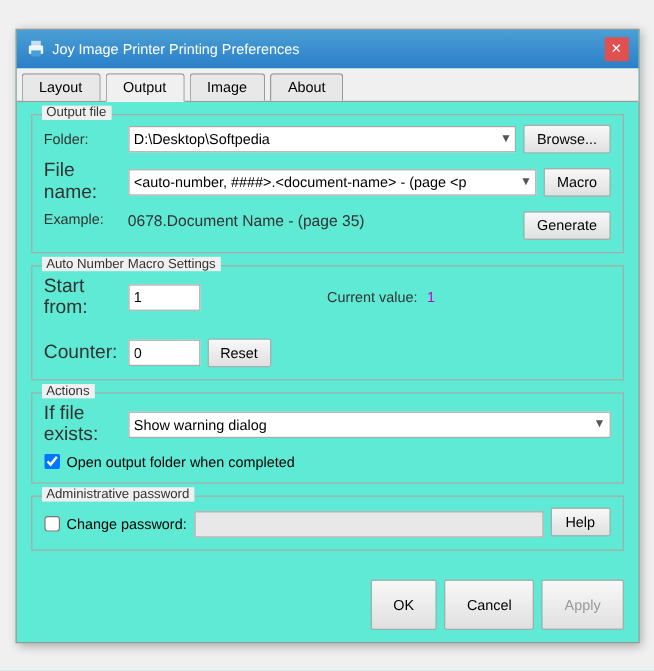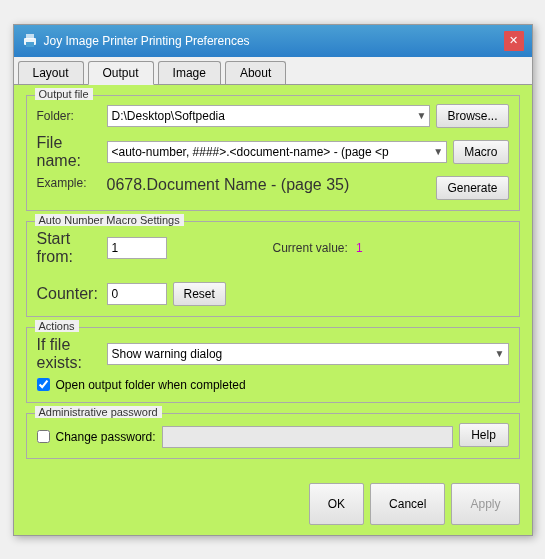--- a/index.html
+++ b/index.html
@@ -8,21 +8,21 @@
       font-size: 12px;
       background: #f0f0f0;
       display: flex;
       justify-content: center;
       align-items: center;
       width: 545px;
       height: 559px;
     }
     .window {
       width: 520px;
-      background: #bef264;
+      background: #5eead4;
       border: 1px solid #999;
       box-shadow: 2px 2px 8px rgba(0,0,0,0.3);
     }
     .title-bar {
       background: linear-gradient(to bottom, #4a9fd4, #2b7fc9);
       color: white;
       padding: 6px 8px;
       display: flex;
       align-items: center;
       justify-content: space-between;
@@ -166,21 +166,21 @@
     }
     .example-row {
       display: flex;
     }
     .example-label {
       width: 70px;
       font-size: 12px;
       color: #333;
     }
     .example-value {
-      font-size: 16px;
+      font-size: 13px;
       color: #333;
     }
     .auto-number-section {
       margin-top: 10px;
     }
     .two-col {
       display: flex;
       align-items: center;
     }
     .left-col {

